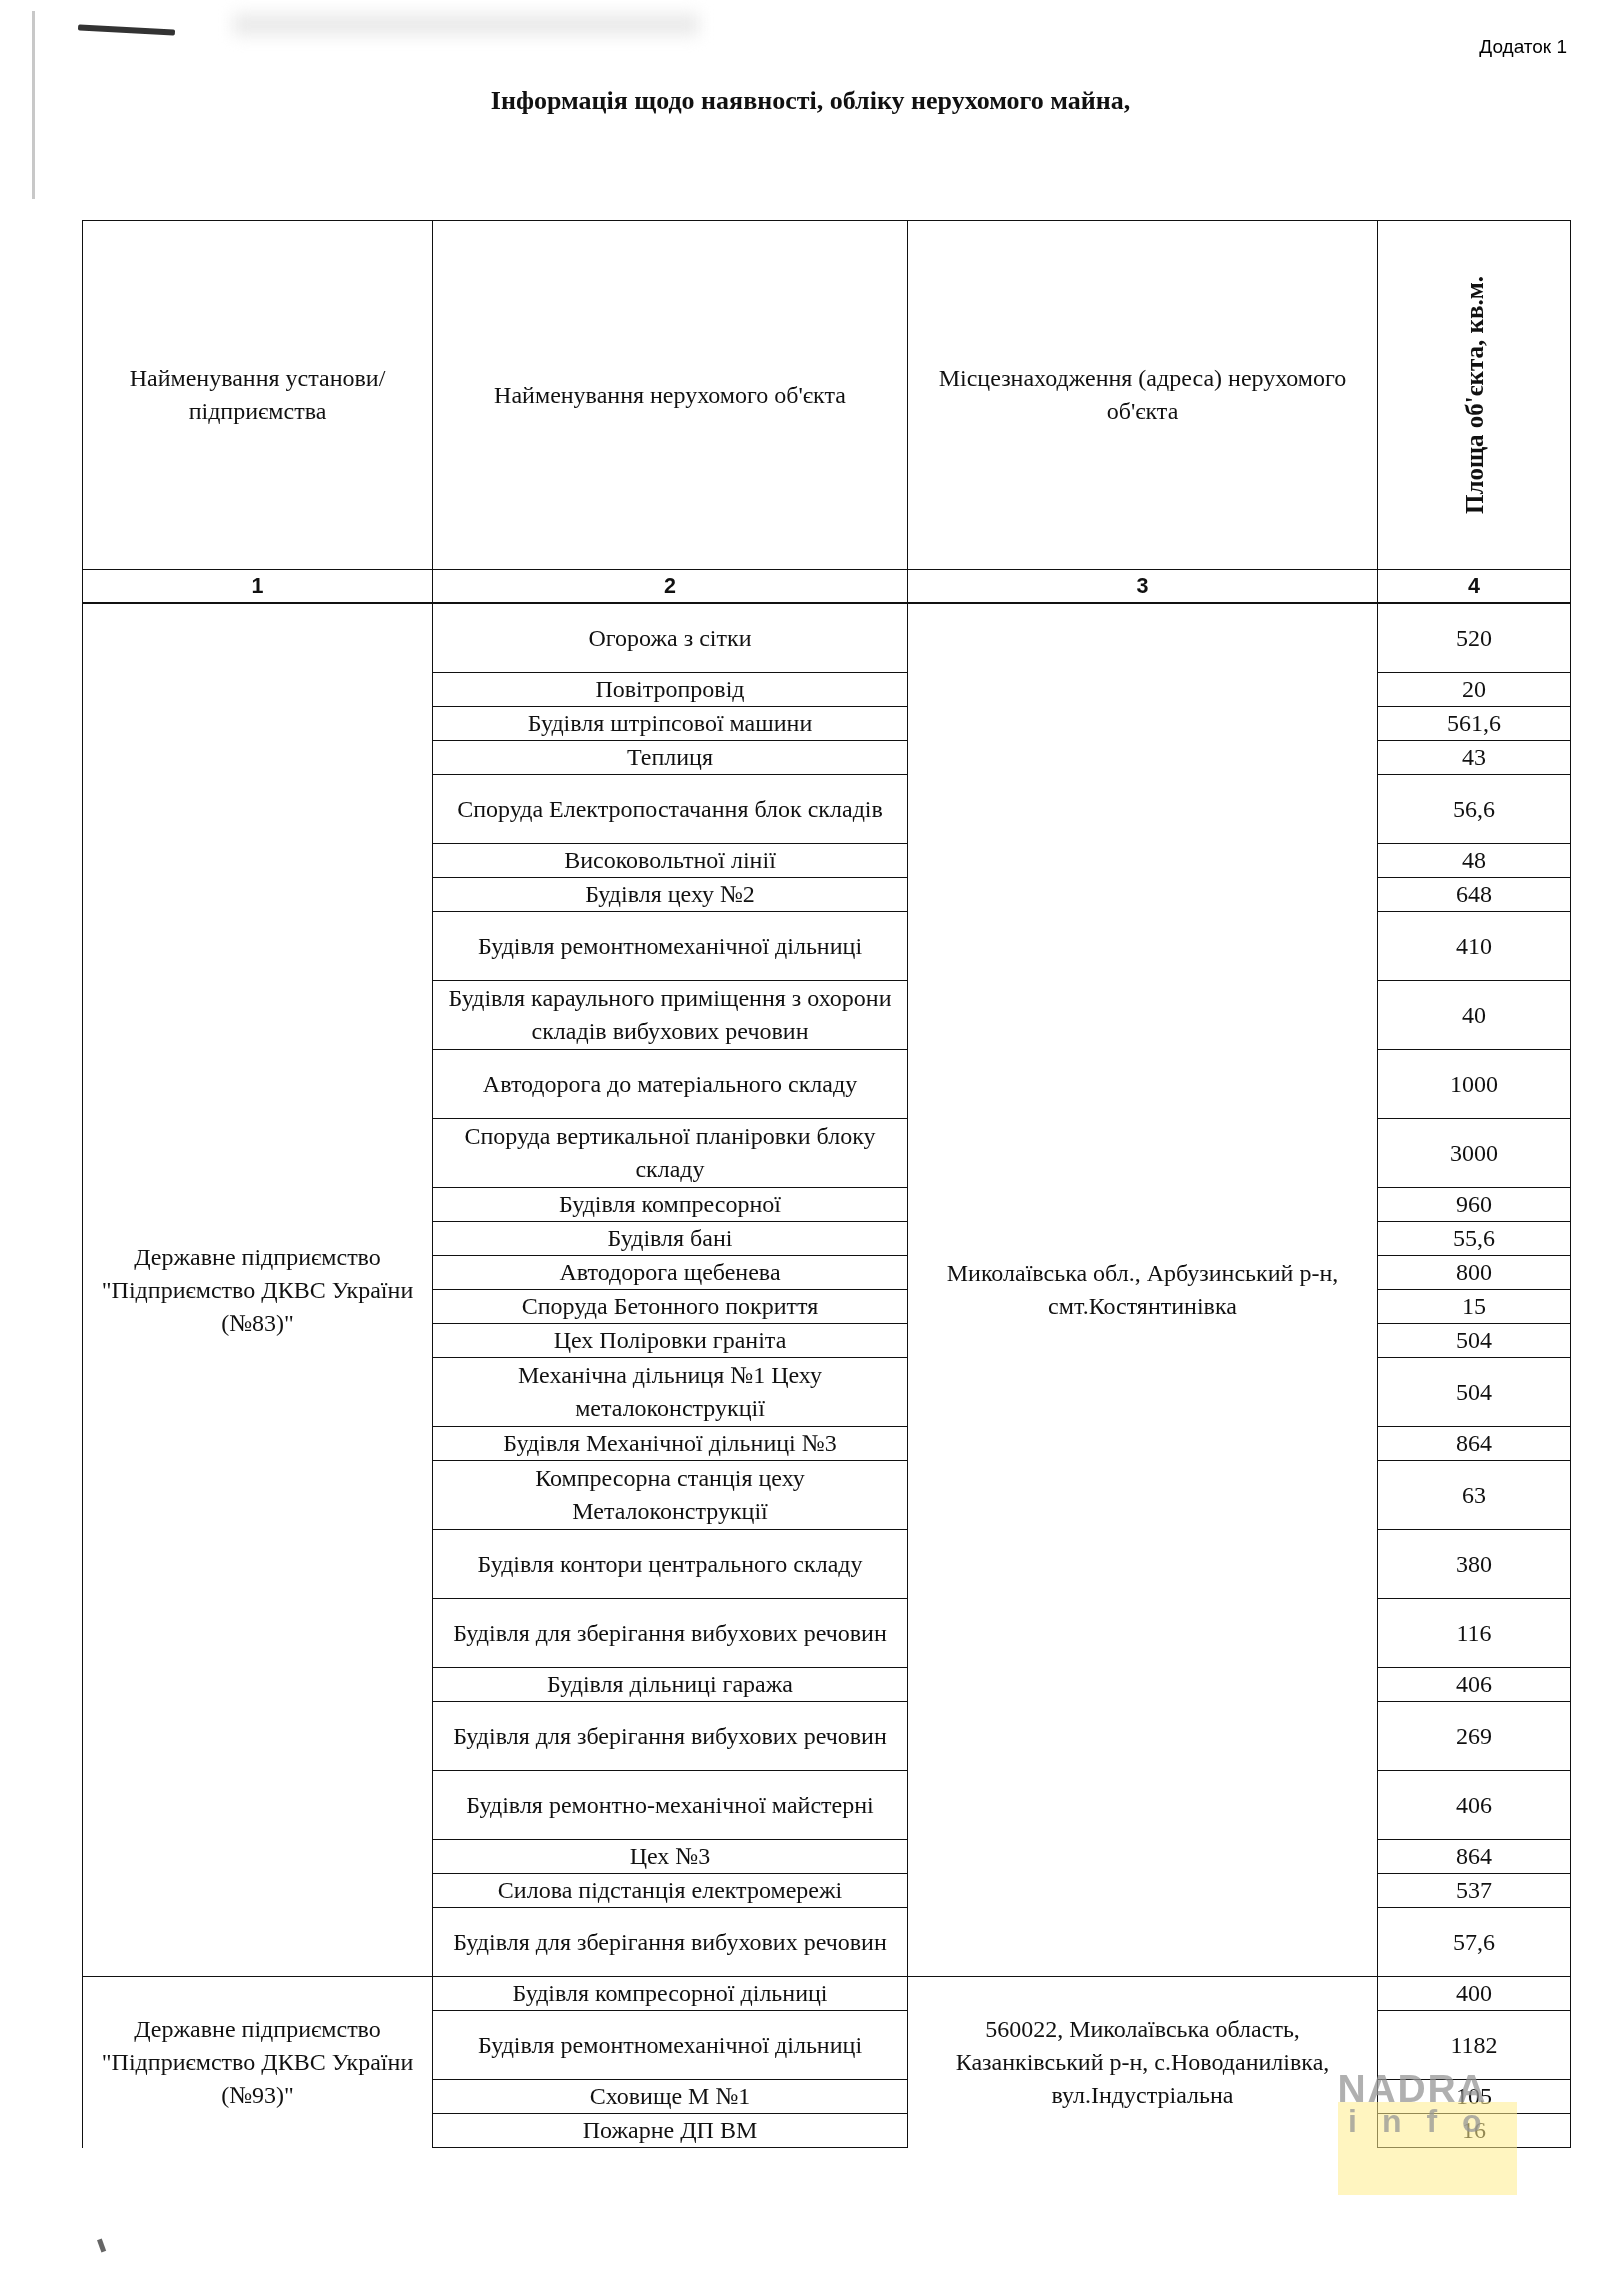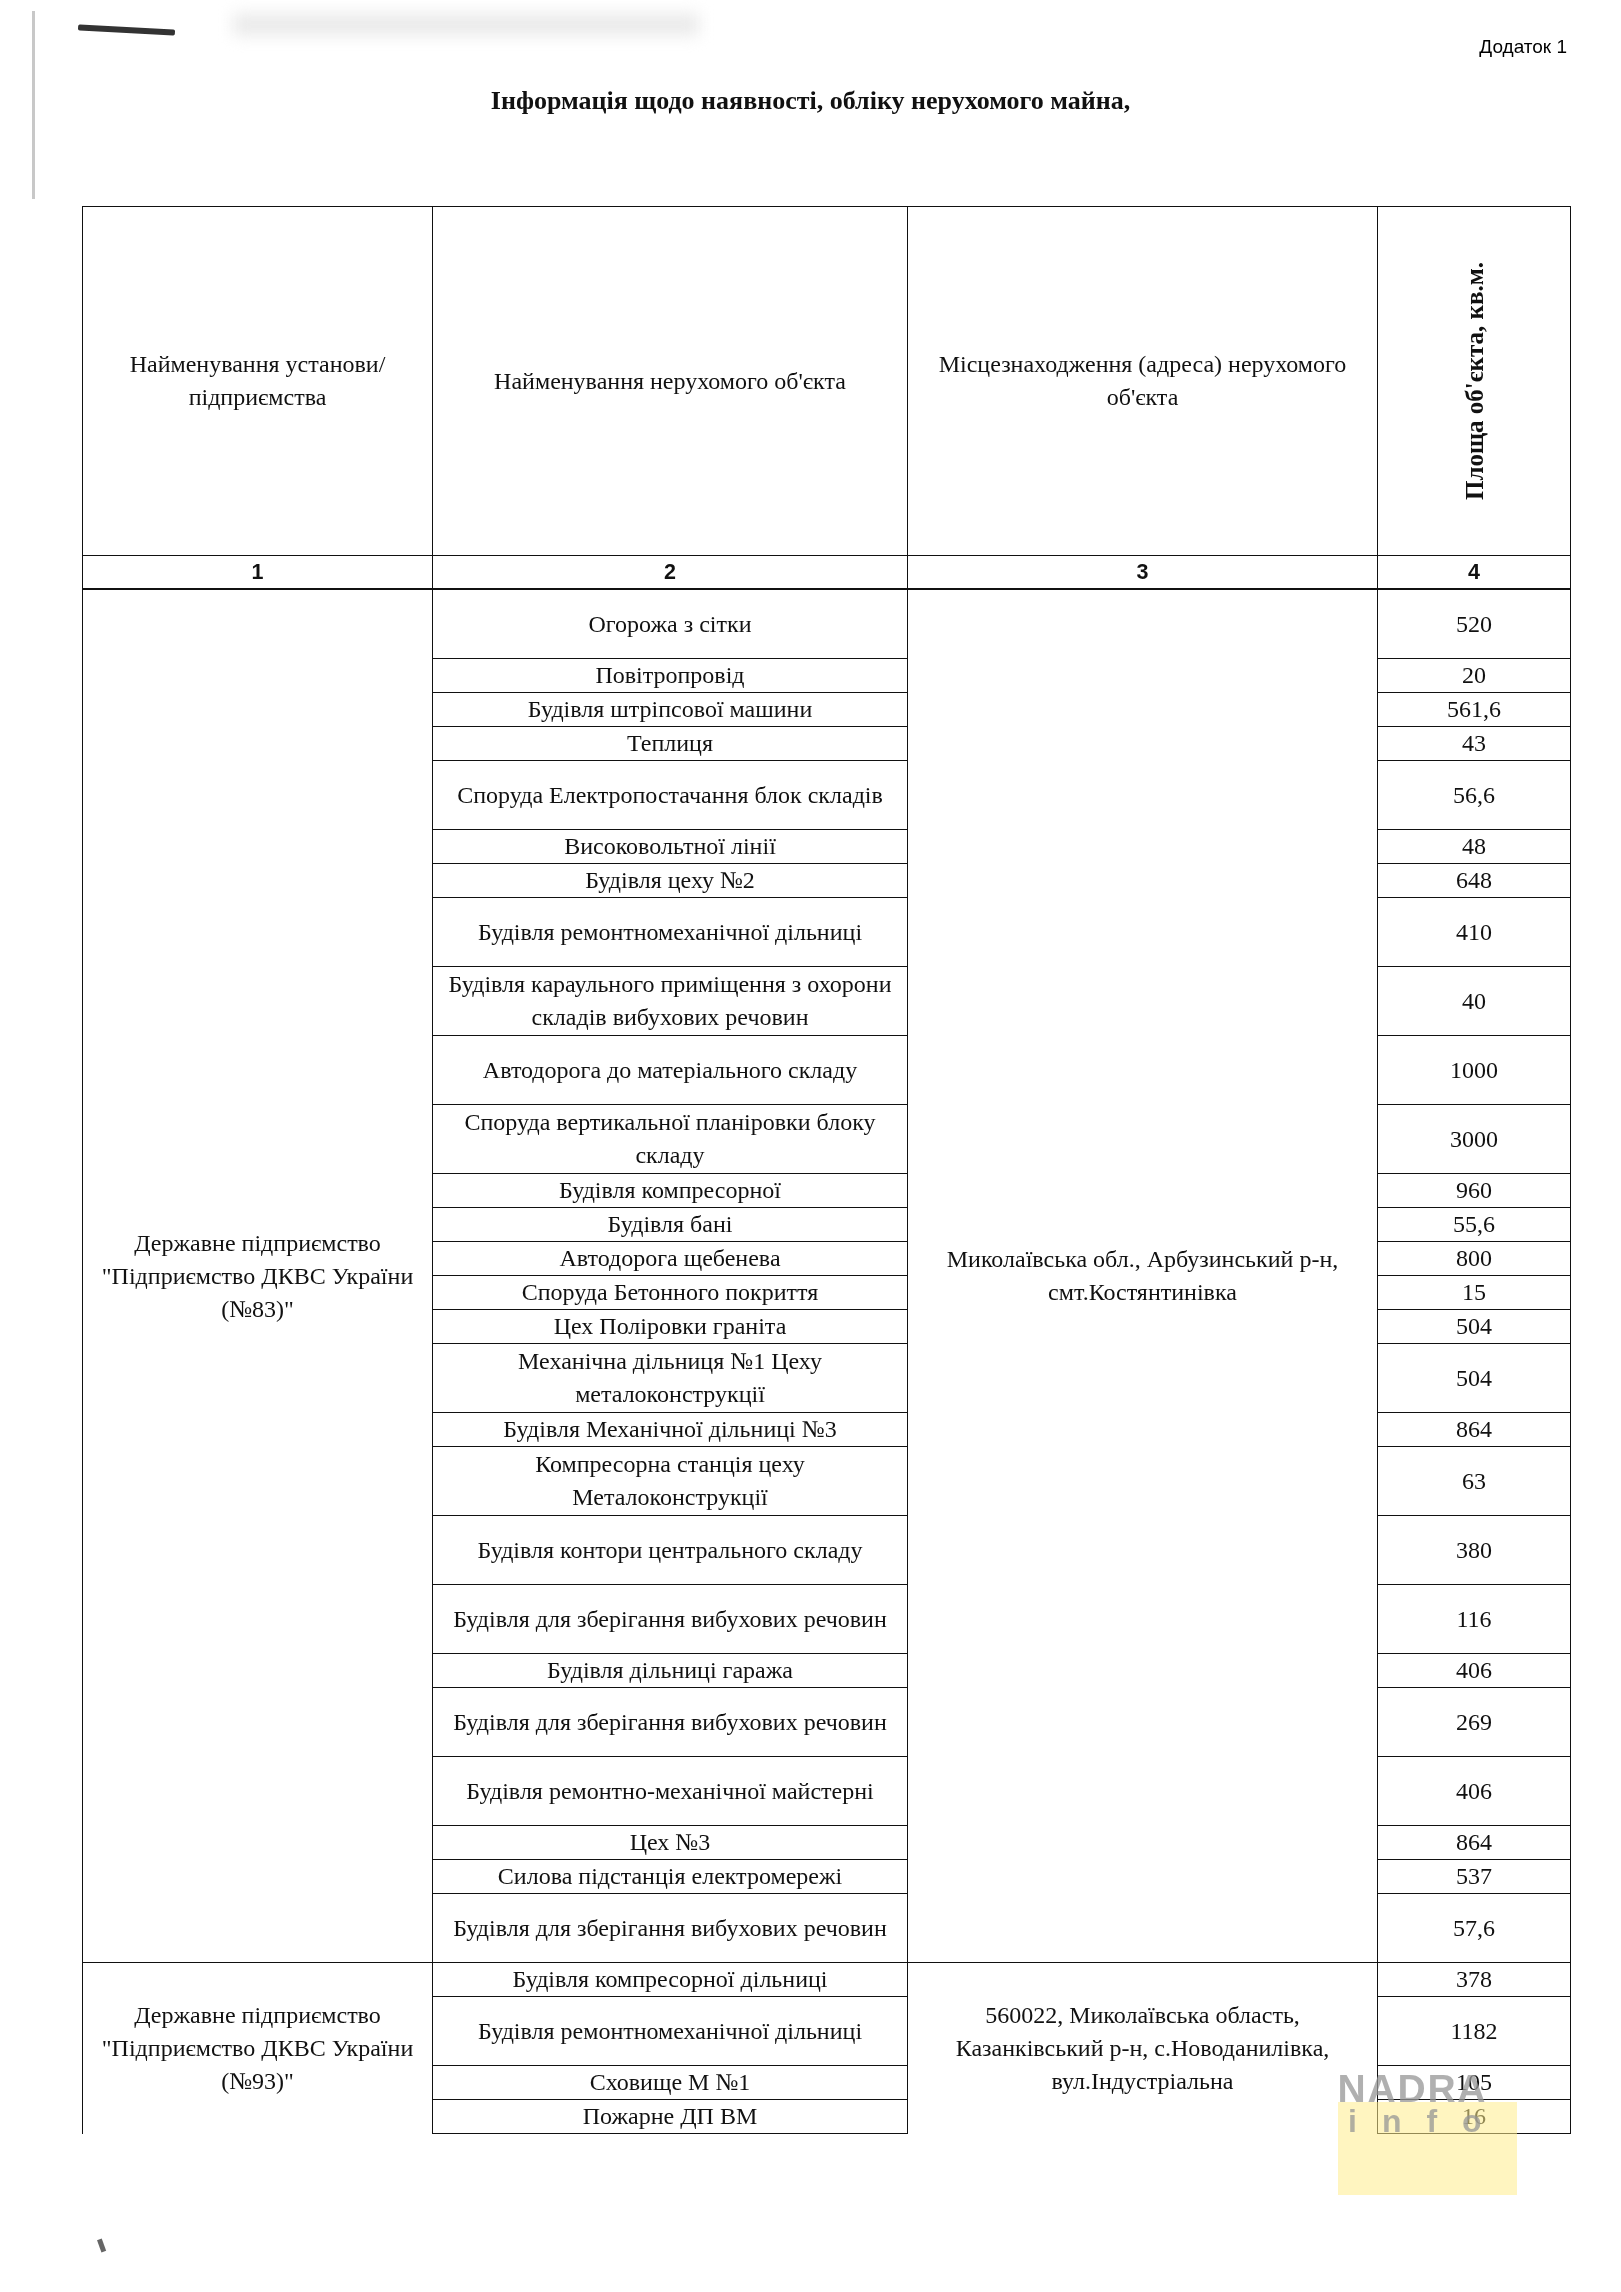--- a/index.html
+++ b/index.html
@@ -56,21 +56,21 @@
     width: 1621px;
     top: 81px;
     text-align: center;
     font-weight: bold;
     font-size: 26px;
     line-height: 39px;
   }
   table.main {
     position: absolute;
     left: 82px;
-    top: 206px;
+    top: 220px;
     border-collapse: collapse;
     table-layout: fixed;
     width: 1488px;
   }
   table.main td, table.main th {
     border: 1.8px solid #111;
     padding: 0 5.4px;
     text-align: center;
     vertical-align: middle;
     font-size: 24px;
@@ -313,21 +313,21 @@
   </tr>
   <tr class="r2">
     <td class="obj">Будівля для зберігання вибухових речовин</td>
     <td>57,6</td>
   </tr>
 
   <tr class="r1">
     <td class="org" rowspan="4" style="border-bottom:none;">Державне підприємство "Підприємство ДКВС України (№93)"</td>
     <td class="obj">Будівля компресорної дільниці</td>
     <td class="addr" rowspan="4" style="border-bottom:none;">560022, Миколаївська область, Казанківський р-н, с.Новоданилівка, вул.Індустріальна</td>
-    <td>378</td>
+    <td>400</td>
   </tr>
   <tr class="r2">
     <td class="obj">Будівля ремонтномеханічної дільниці</td>
     <td>1182</td>
   </tr>
   <tr class="r1">
     <td class="obj">Сховище М №1</td>
     <td>105</td>
   </tr>
   <tr class="r1">

